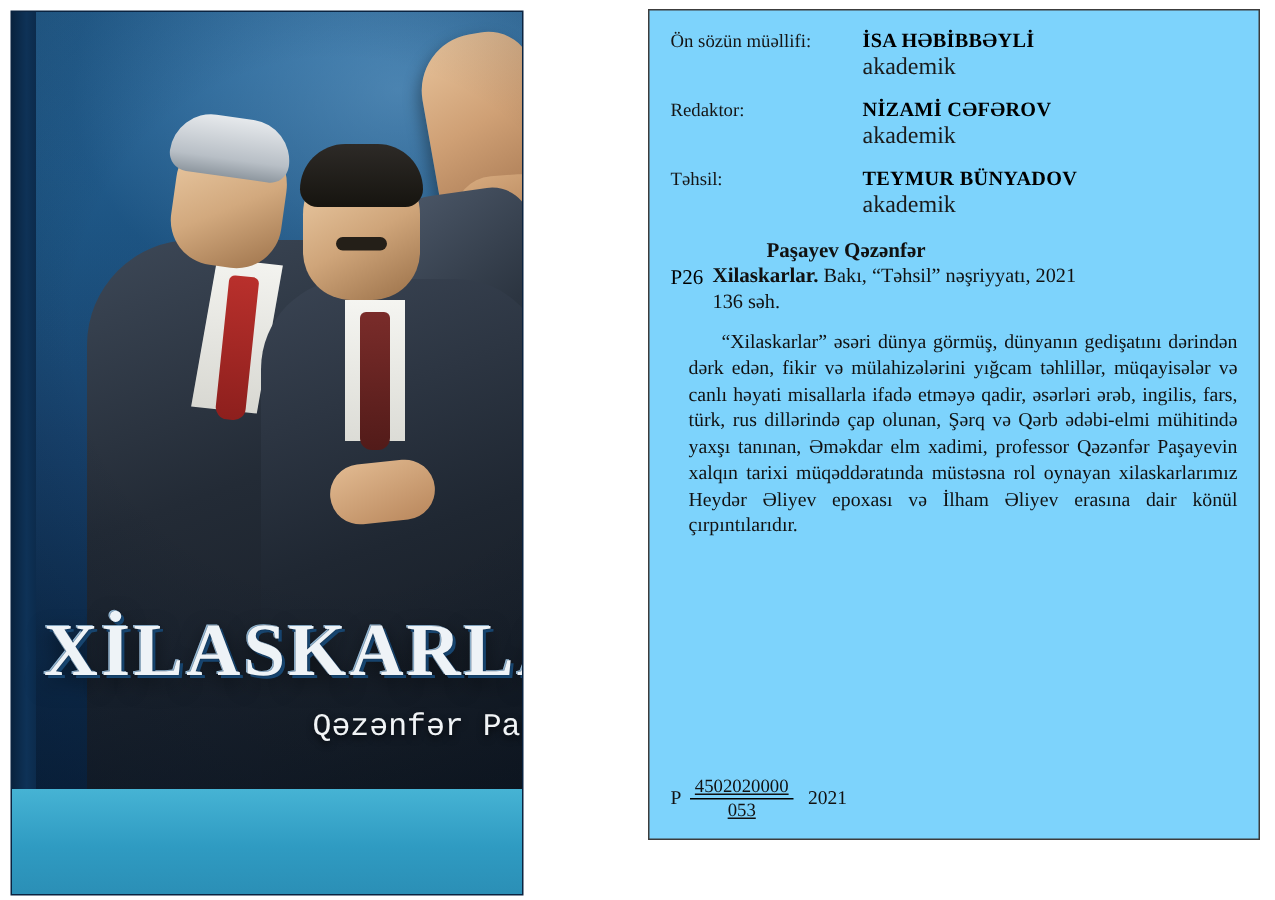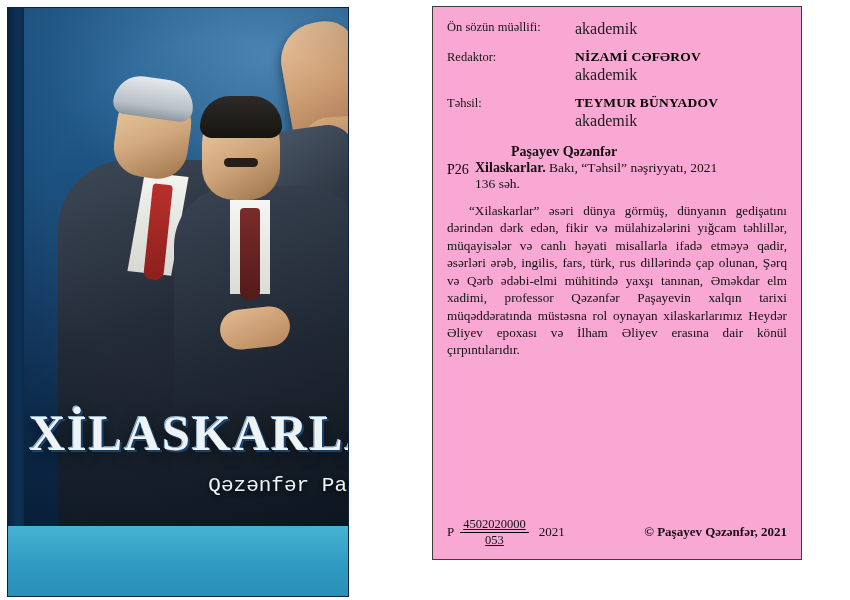--- a/index.html
+++ b/index.html
@@ -206,23 +206,23 @@
     width: 418px;
     height: 70px;
     background: linear-gradient(180deg, #46b3d4 0%, #2f9bc2 55%, #2b8fb6 100%);
   }
 
   
   .imprint {
     position: absolute;
     left: 432px;
     top: 6px;
-    width: 370px;
+    width: 408px;
     height: 554px;
-    background: #f9a8d4;
+    background: #7dd3fc;
     border: 1px solid #3c3c3c;
     box-sizing: border-box;
     padding: 12px 14px 10px 14px;
     font-size: 13px;
     color: #111;
   }
   .credit-row {
     display: flex;
     align-items: flex-start;
     margin-bottom: 11px;
@@ -283,21 +283,21 @@
 
   .annot {
     margin-top: 10px;
     font-size: 13.2px;
     line-height: 1.32;
     text-align: justify;
     text-justify: inter-word;
     hyphens: manual;
   }
   .annot p {
-    margin: 0 0 7px 0;
+    margin: 0 0 7px 12px;
     text-indent: 22px;
   }
 
   .footer {
     position: absolute;
     left: 14px;
     right: 14px;
     bottom: 12px;
     display: flex;
     align-items: center;
@@ -357,20 +357,21 @@
     <div class="cover-title">XİLASKARLAR</div>
     <div class="cover-author">Qəzənfər Paşayev</div>
     <div class="cover-band"></div>
   </div>
 
   <div class="imprint">
 
     <div class="credit-row">
       <div class="credit-role">Ön sözün müəllifi:</div>
       <div class="credit-names">
+        <div class="credit-name">İSA HƏBİBBƏYLİ</div>
         <div class="credit-sub">akademik</div>
       </div>
     </div>
 
     <div class="credit-row">
       <div class="credit-role">Redaktor:</div>
       <div class="credit-names">
         <div class="credit-name">NİZAMİ CƏFƏROV</div>
         <div class="credit-sub">akademik</div>
       </div>
@@ -401,17 +402,16 @@
 
     <div class="footer">
       <div class="footer-left">
         <span>P</span>
         <span class="fraction">
           <span class="num">4502020000</span>
           <span class="den">053</span>
         </span>
         <span class="footer-year">2021</span>
       </div>
-      <div class="footer-right">© Paşayev Qəzənfər, 2021</div>
     </div>
 
   </div>
 </div>
 
 </body></html>

